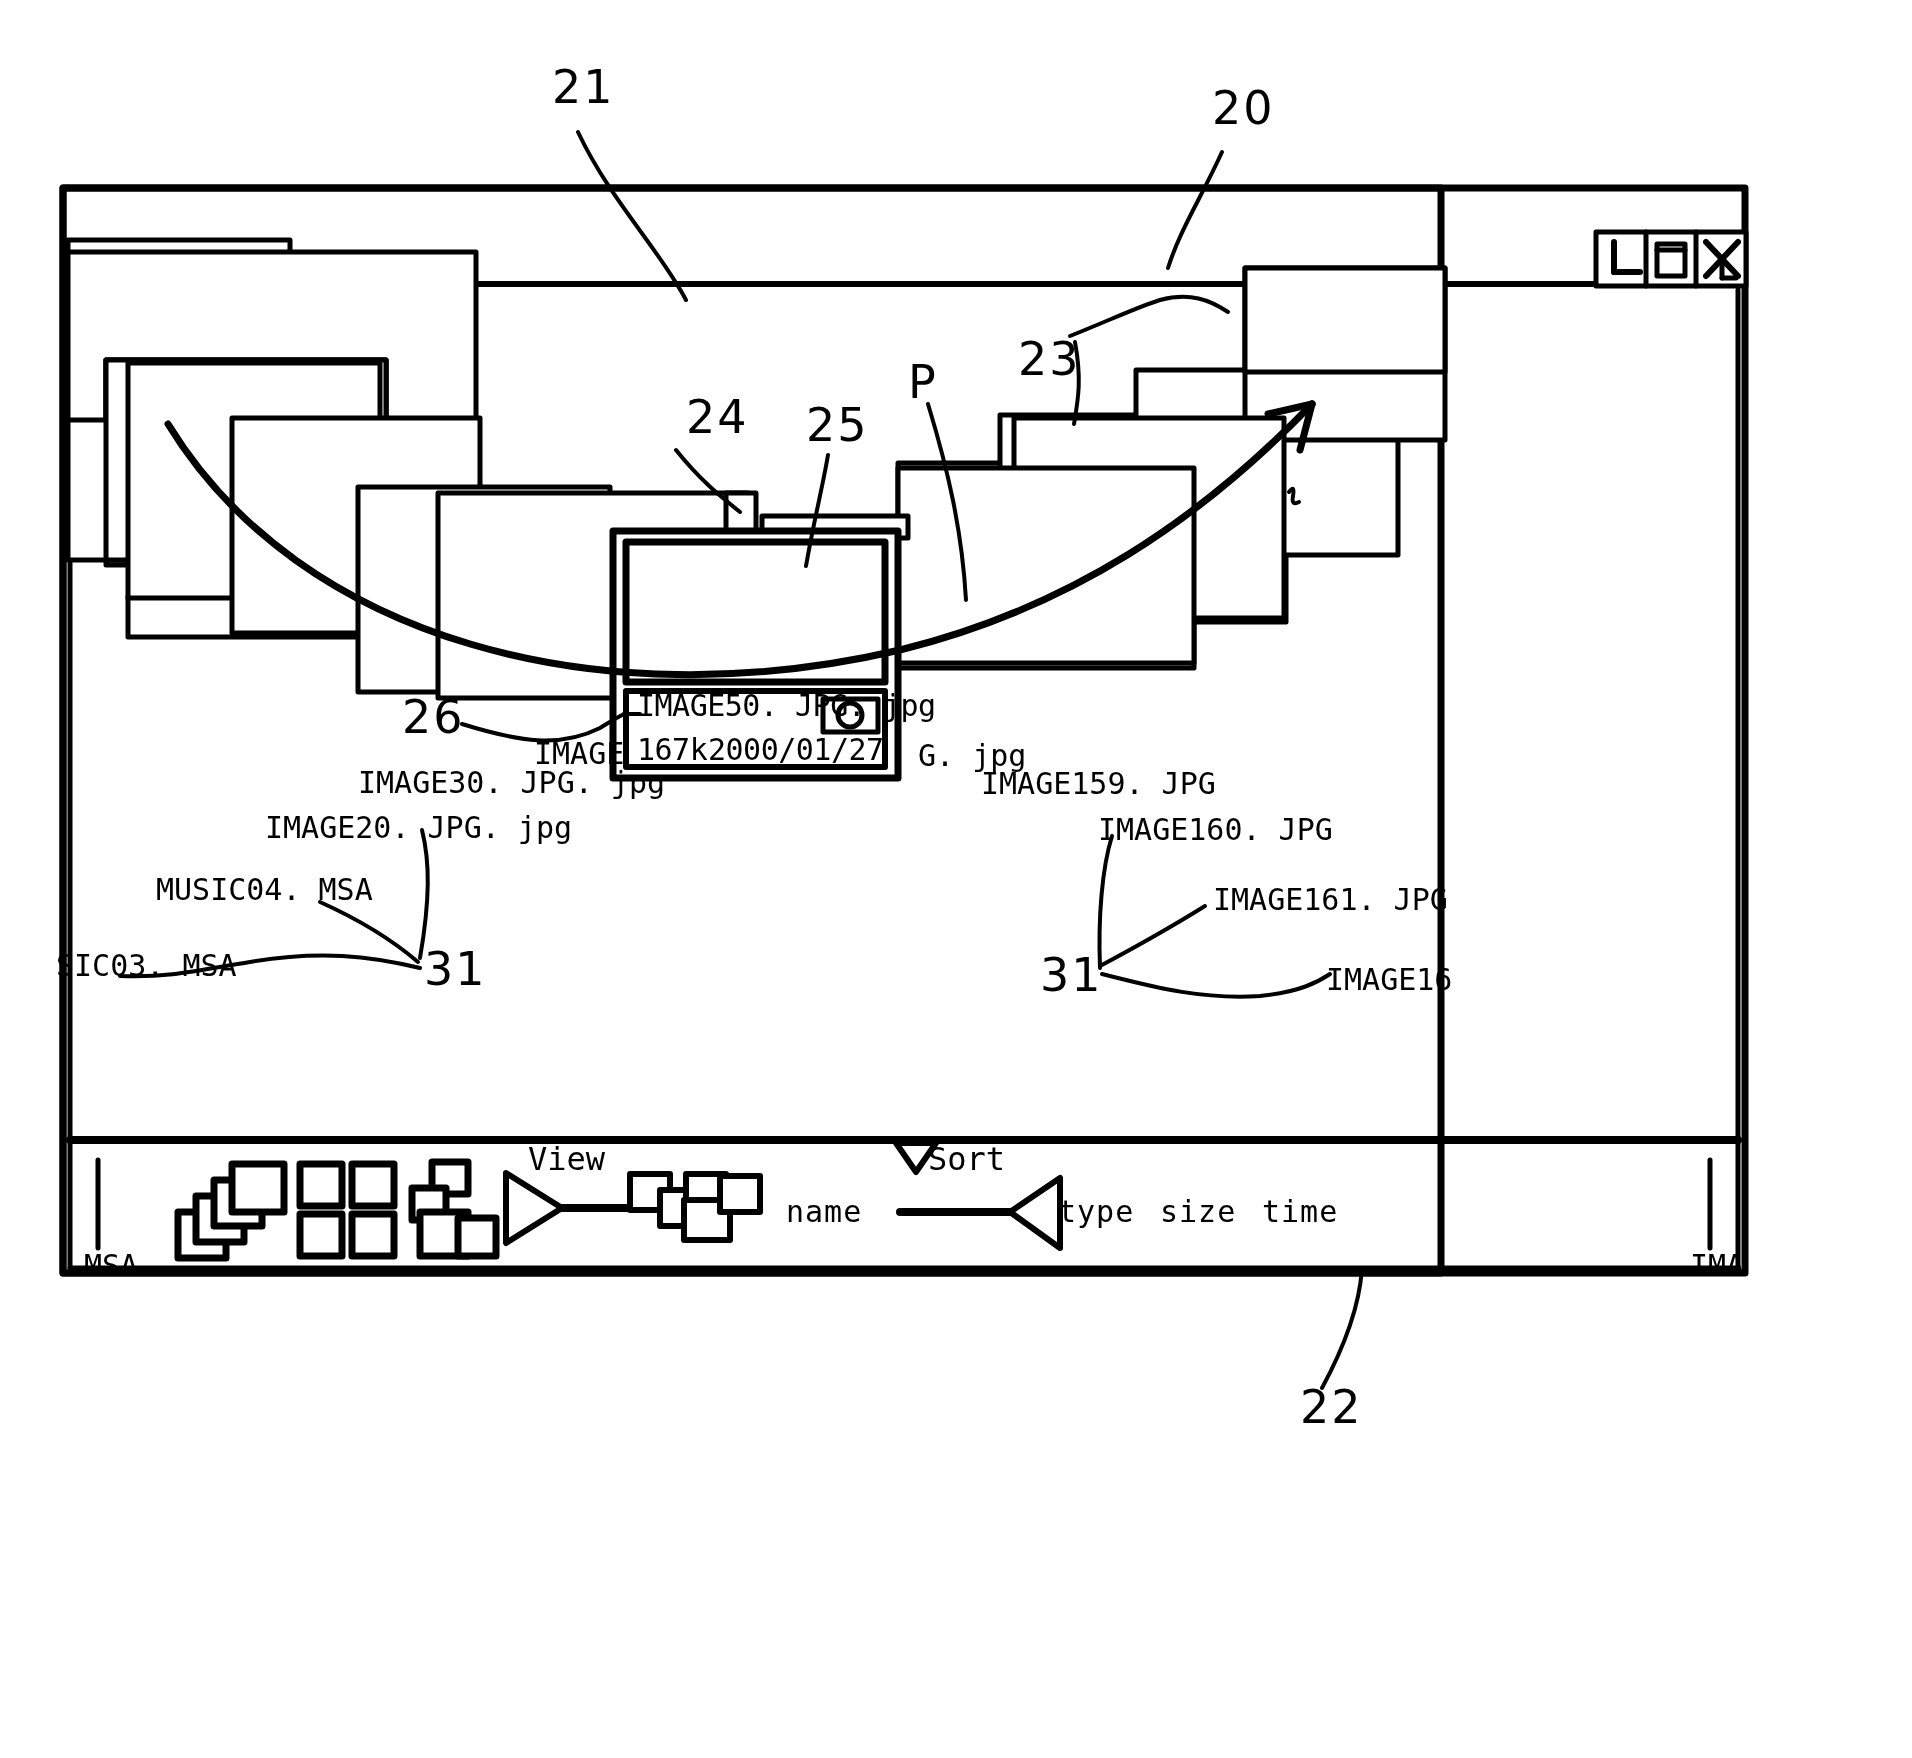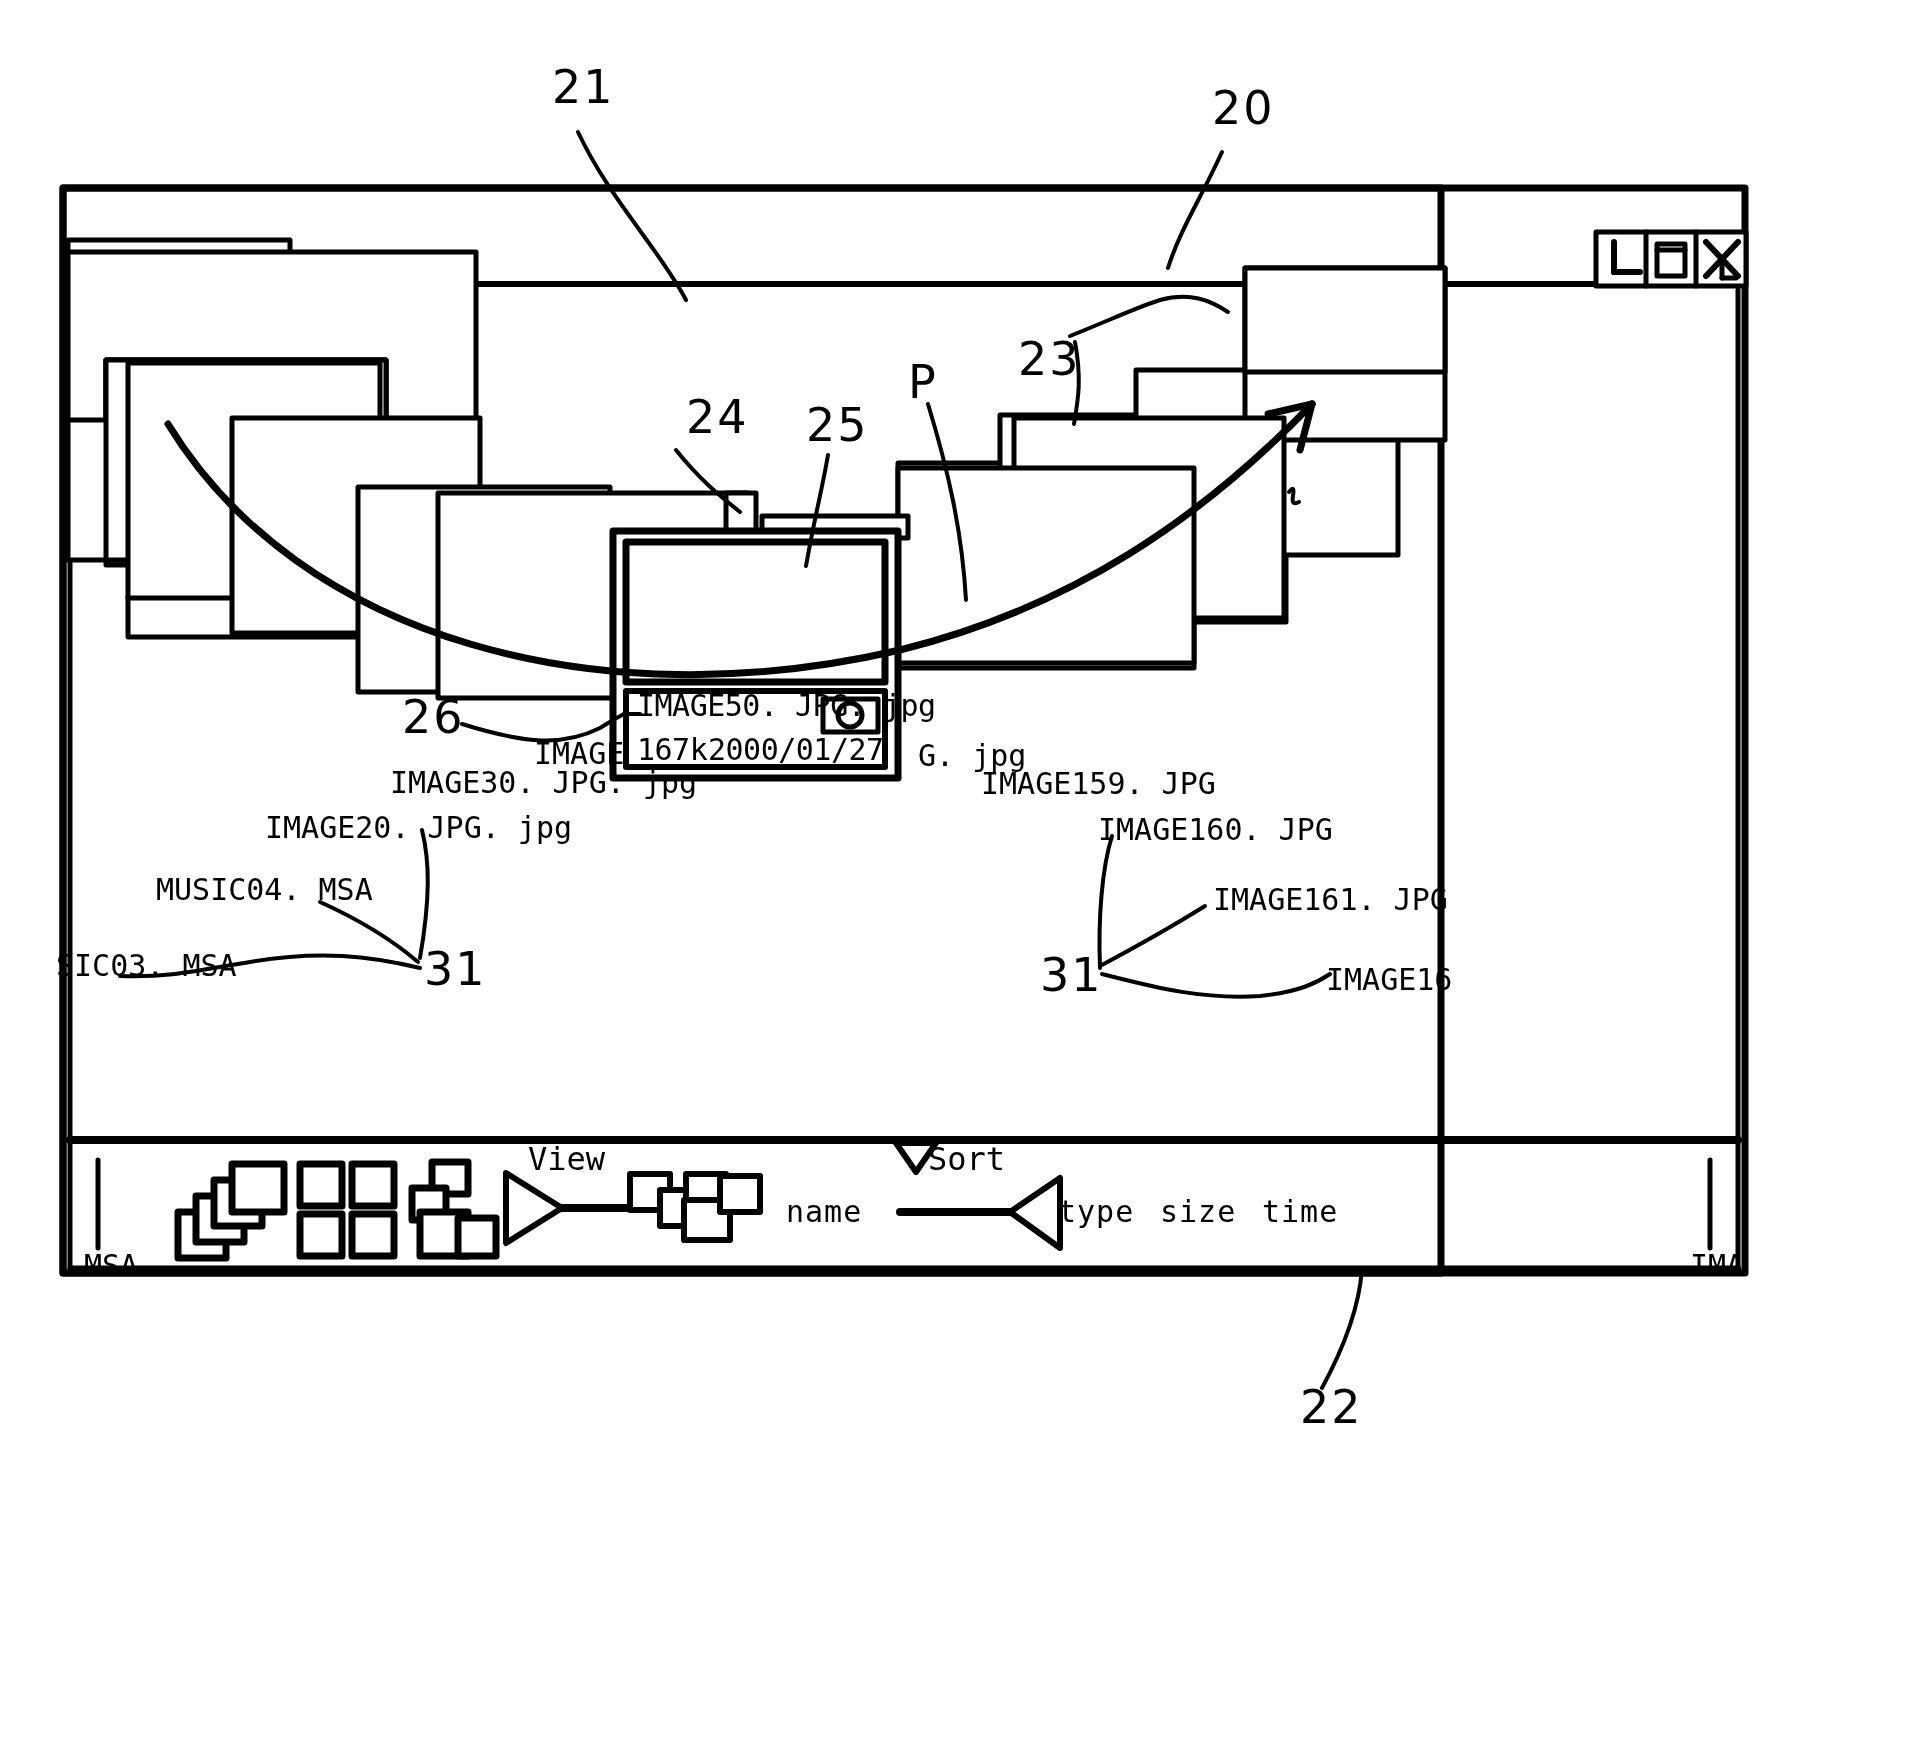--- a/index.html
+++ b/index.html
@@ -203,21 +203,21 @@
   <div class="refnum" style="left:1300px;top:1380px;">22</div>
 
   <div class="txt cardtext" style="left:637px;top:688px;">IMAGE50. JPG. jpg</div>
   <div class="txt cardtext" style="left:637px;top:732px;">167k</div>
   <div class="txt cardtext" style="left:708px;top:732px;">2000/01/27</div>
 
   <div class="txt fname" style="left:84px;top:1248px;">MSA</div>
   <div class="txt fname" style="left:56px;top:948px;">SIC03. MSA</div>
   <div class="txt fname" style="left:156px;top:872px;">MUSIC04. MSA</div>
   <div class="txt fname" style="left:265px;top:810px;">IMAGE20. JPG. jpg</div>
-  <div class="txt fname" style="left:358px;top:765px;margin-left:32px;">IMAGE30. JPG. jpg</div>
+  <div class="txt fname" style="left:358px;top:765px;">IMAGE30. JPG. jpg</div>
   <div class="txt fname" style="left:534px;top:736px;">IMAGE</div>
   <div class="txt fname" style="left:918px;top:738px;">G. jpg</div>
   <div class="txt fname" style="left:981px;top:766px;">IMAGE159. JPG</div>
   <div class="txt fname" style="left:1098px;top:812px;">IMAGE160. JPG</div>
   <div class="txt fname" style="left:1213px;top:882px;">IMAGE161. JPG</div>
   <div class="txt fname" style="left:1326px;top:962px;">IMAGE16</div>
   <div class="txt fname" style="left:1690px;top:1248px;">IMA</div>
 
   <div class="txt tbl-script" style="left:520px;top:1140px;margin-left:8px;">View</div>
   <div class="txt tbl-script" style="left:928px;top:1140px;">Sort</div>

